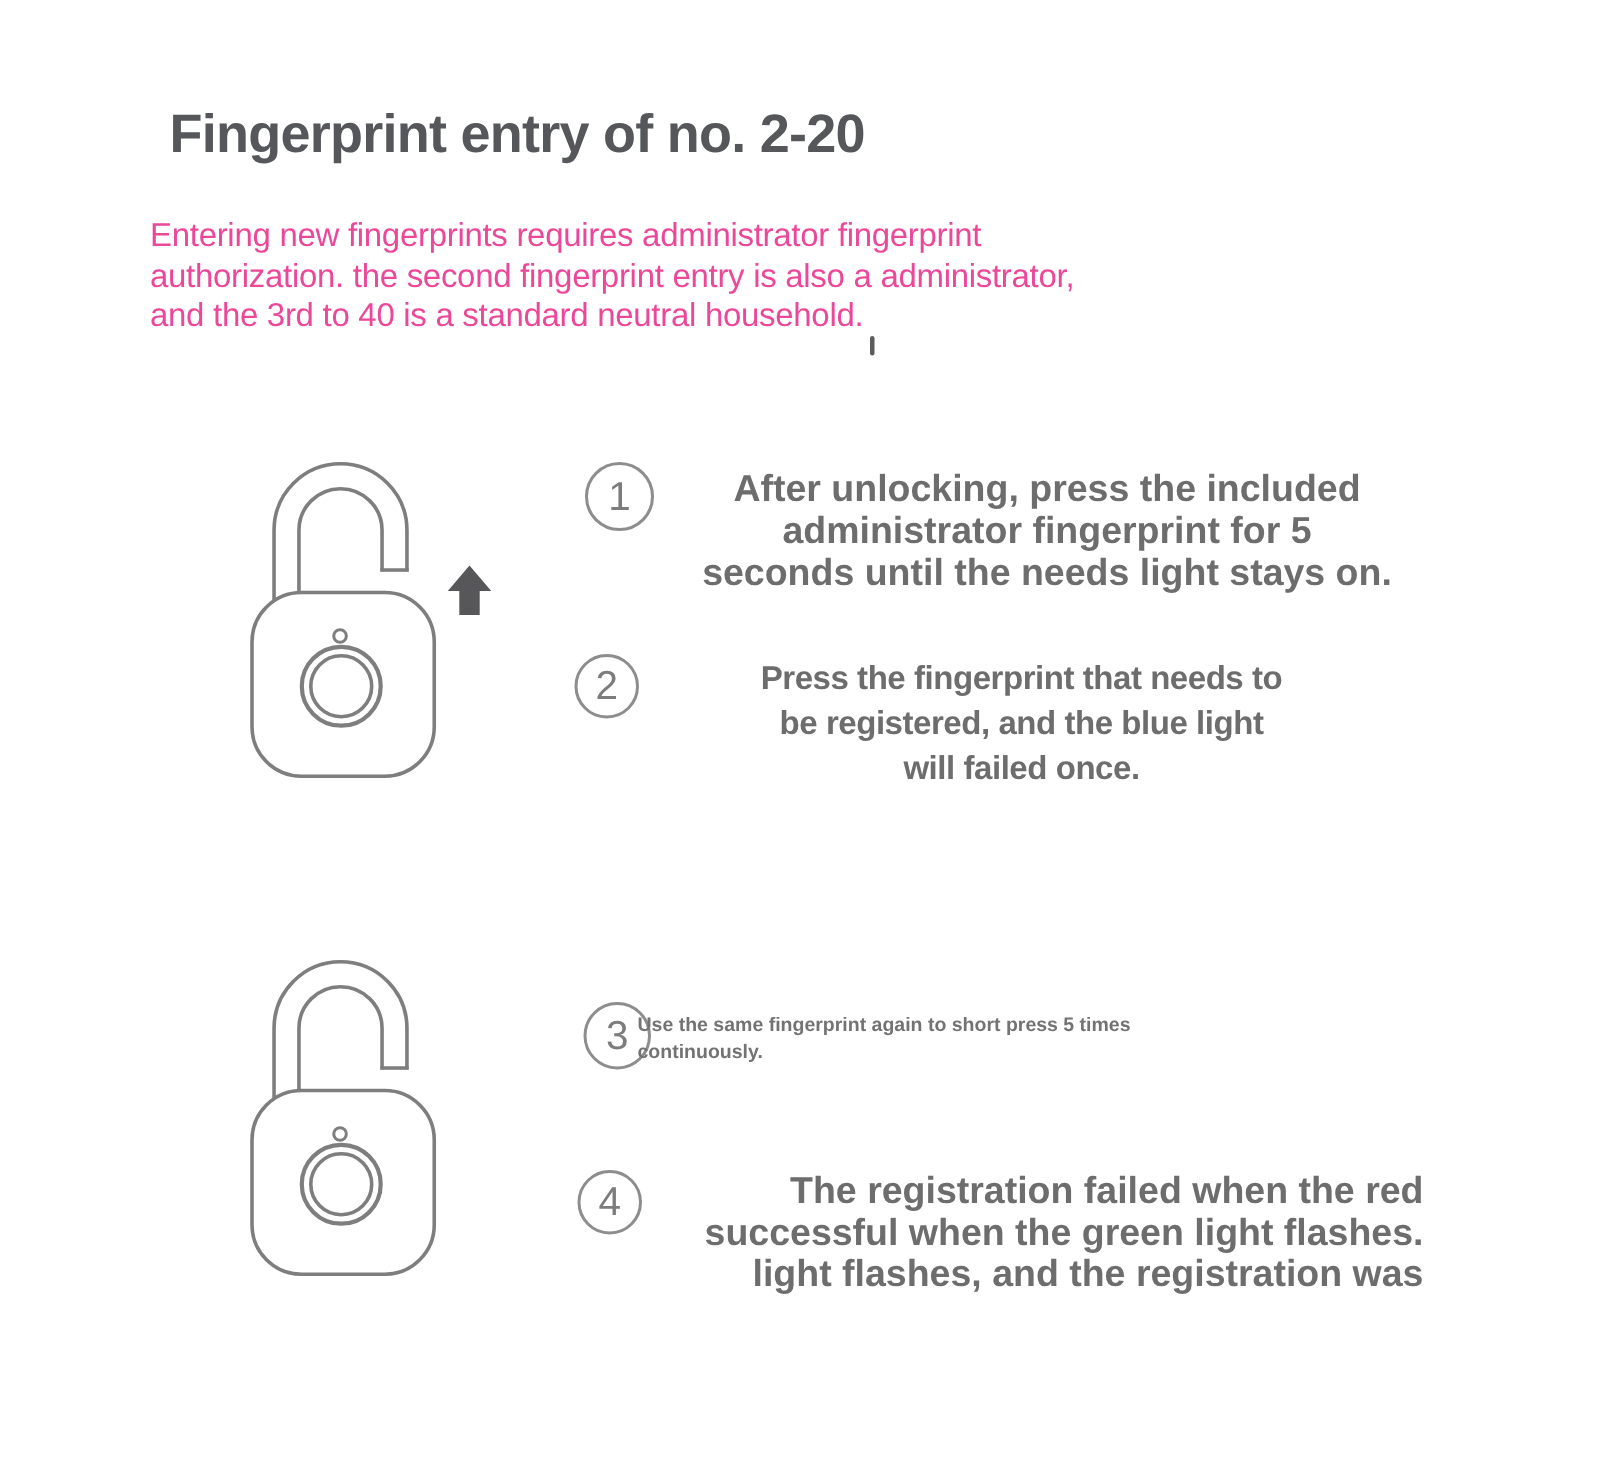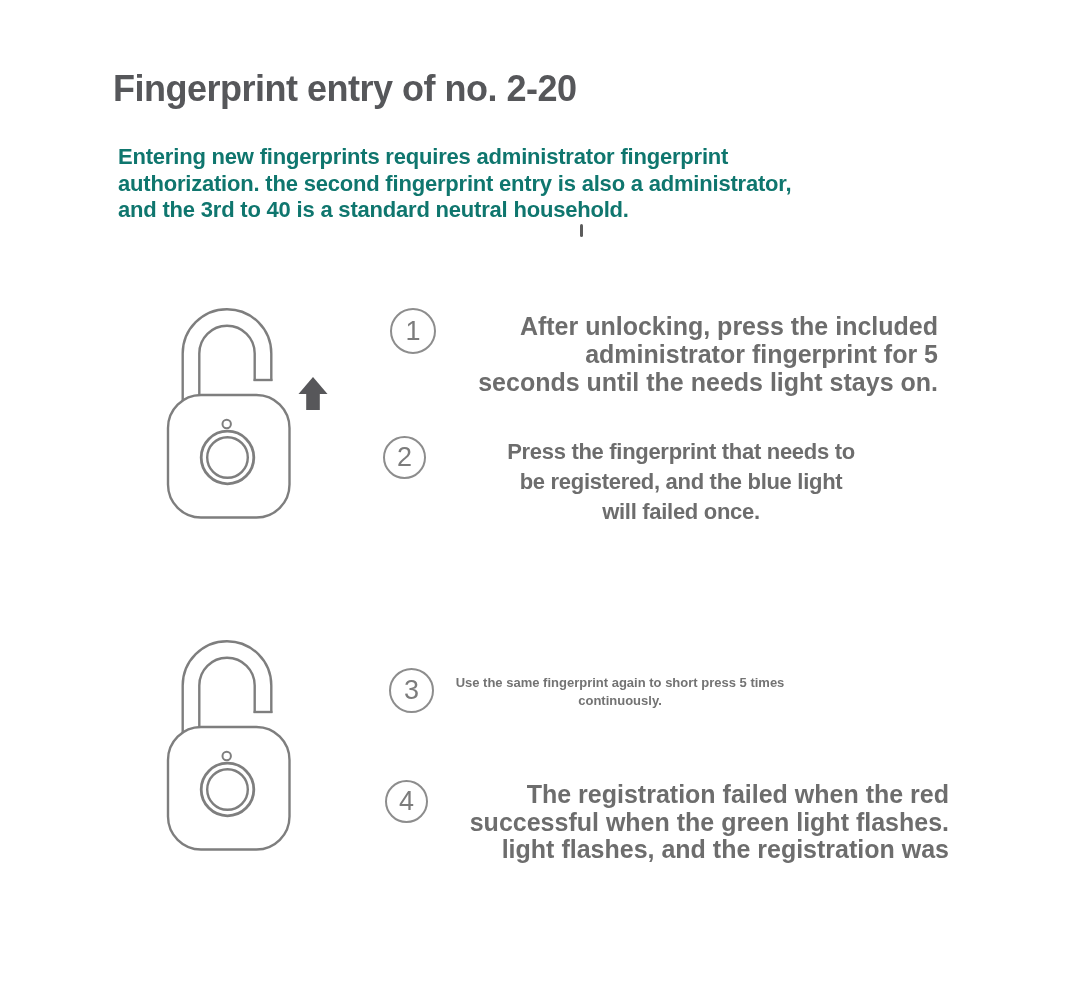--- a/index.html
+++ b/index.html
@@ -5,40 +5,40 @@
   html,body{margin:0;padding:0;background:#fff;}
   .canvas{
     position:relative;width:1080px;height:929px;background:#ffffff;
     font-family:"Liberation Sans",sans-serif;overflow:hidden;
   }
   .page-title{
     position:absolute;left:113px;top:68px;margin:0;
     font-size:36px;line-height:42px;font-weight:700;color:#56575a;letter-spacing:-0.5px;
   }
   .intro{
-    position:absolute;left:118px;top:144px;
-    font-size:22px;line-height:26.5px;font-weight:700;color:#0f766e;letter-spacing:-0.2px;
+    position:absolute;left:100px;top:144px;
+    font-size:22px;line-height:26.5px;font-weight:400;color:#ec4899;letter-spacing:-0.2px;
   }
   .cursor-mark{
     position:absolute;left:580px;top:224px;width:3px;height:13px;
     background:#5c5c5c;border-radius:1.5px;
   }
   .badge{
     position:absolute;box-sizing:border-box;border:2px solid #8d8d8d;border-radius:50%;
     display:flex;align-items:center;justify-content:center;
     color:#7c7c7c;font-size:27px;font-weight:400;
   }
   #b1{left:390px;top:308px;width:46px;height:46px;}
   #b2{left:383px;top:436px;width:43px;height:43px;}
   #b3{left:389px;top:668px;width:45px;height:45px;}
   #b4{left:385px;top:780px;width:43px;height:43px;}
   .stext{position:absolute;font-weight:700;color:#6d6d6d;}
-  #s1{left:458px;top:312px;width:480px;font-size:25px;line-height:28px;text-align:right;}
+  #s1{left:458px;top:312px;width:480px;font-size:25px;line-height:28px;text-align:center;}
   #s2{left:440px;top:437px;width:482px;font-size:22px;line-height:30px;text-align:center;letter-spacing:-0.3px;}
-  #s3{left:425px;top:674px;width:390px;font-size:13px;line-height:17.5px;text-align:center;color:#737373;}
+  #s3{left:425px;top:674px;width:390px;font-size:13px;line-height:17.5px;color:#737373;}
   #s4{left:459px;top:781px;width:490px;font-size:25px;line-height:27.5px;text-align:right;}
   .padlock{position:absolute;width:140px;height:228px;}
   #padlock-top{left:159px;top:300px;}
   #padlock-bottom{left:159px;top:632px;}
   .arrow-icon{position:absolute;left:298px;top:377px;width:30px;height:33px;}
   .hidden-defs{position:absolute;width:0;height:0;overflow:hidden;}
 </style>
 </head>
 <body>
 

